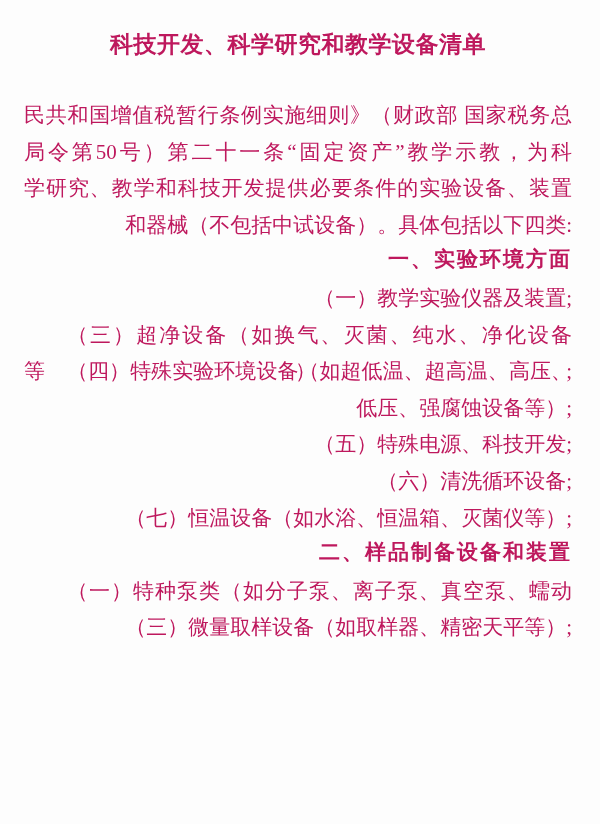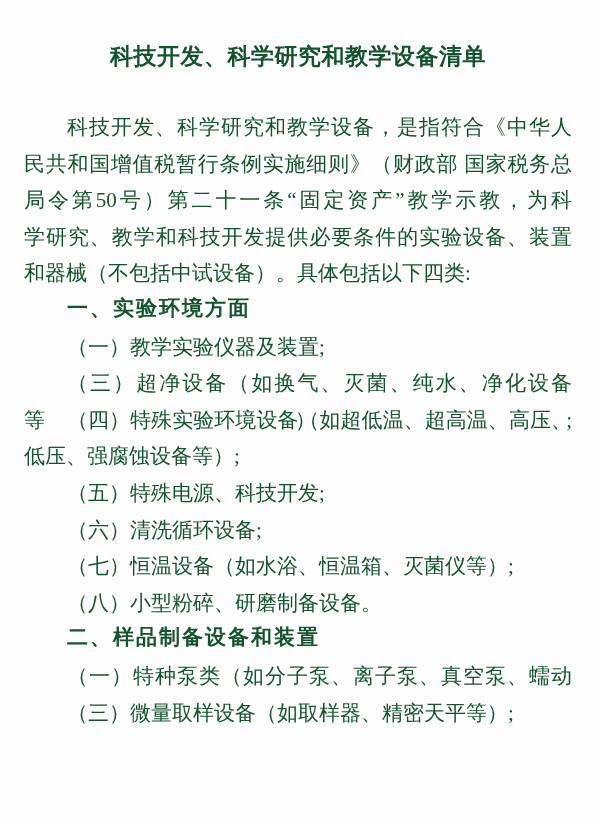--- a/index.html
+++ b/index.html
@@ -10,22 +10,22 @@
     width: 600px;
     height: 824px;
     background: #fdfdfd;
     overflow: hidden;
   }
   .page {
     position: relative;
     width: 600px;
     height: 804px;
     box-sizing: border-box;
-    padding: 16px 28px 0 24px;
-    color: #14532d;
+    padding: 4px 28px 0 24px;
+    color: #be185d;
   }
   .doc-title {
     margin: 0;
     padding-top: 27px;
     height: 28px;
     line-height: 28px;
     text-align: center;
     font-family: "Liberation Serif", "DejaVu Serif", serif;
     font-size: 23px;
     font-weight: bold;
@@ -34,20 +34,21 @@
   .content {
     margin-top: 38px;
   }
   .line {
     height: 36.6px;
     line-height: 36.6px;
     font-family: "Liberation Serif", "DejaVu Serif", serif;
     font-size: 21px;
     letter-spacing: 0;
     white-space: nowrap;
+    text-align: right;
   }
   .line.indent {
     text-indent: 43px;
   }
   .line.just {
     white-space: normal;
     text-align: justify;
     text-align-last: justify;
   }
   .line.heading {
@@ -55,31 +56,29 @@
     font-weight: bold;
     letter-spacing: 2px;
   }
 </style>
 </head>
 <body>
 
 <div class="page">
   <h1 class="doc-title">科技开发、科学研究和教学设备清单</h1>
   <div class="content">
-      <div class="line indent just">科技开发、科学研究和教学设备，是指符合《中华人</div>
       <div class="line just">民共和国增值税暂行条例实施细则》（财政部 国家税务总</div>
       <div class="line just">局令第50号）第二十一条“固定资产”教学示教，为科</div>
       <div class="line just">学研究、教学和科技开发提供必要条件的实验设备、装置</div>
       <div class="line">和器械（不包括中试设备）。具体包括以下四类:</div>
       <div class="line indent heading">一、实验环境方面</div>
       <div class="line indent">（一）教学实验仪器及装置;</div>
       <div class="line indent just">（三）超净设备（如换气、灭菌、纯水、净化设备等）;</div>
       <div class="line indent just">（四）特殊实验环境设备（如超低温、超高温、高压、</div>
       <div class="line">低压、强腐蚀设备等）;</div>
       <div class="line indent">（五）特殊电源、科技开发;</div>
       <div class="line indent">（六）清洗循环设备;</div>
       <div class="line indent">（七）恒温设备（如水浴、恒温箱、灭菌仪等）;</div>
-      <div class="line indent">（八）小型粉碎、研磨制备设备。</div>
       <div class="line indent heading">二、样品制备设备和装置</div>
       <div class="line indent just">（一）特种泵类（如分子泵、离子泵、真空泵、蠕动</div>
       <div class="line indent">（三）微量取样设备（如取样器、精密天平等）;</div>
     </div>
 </div>
 
 </body></html>

